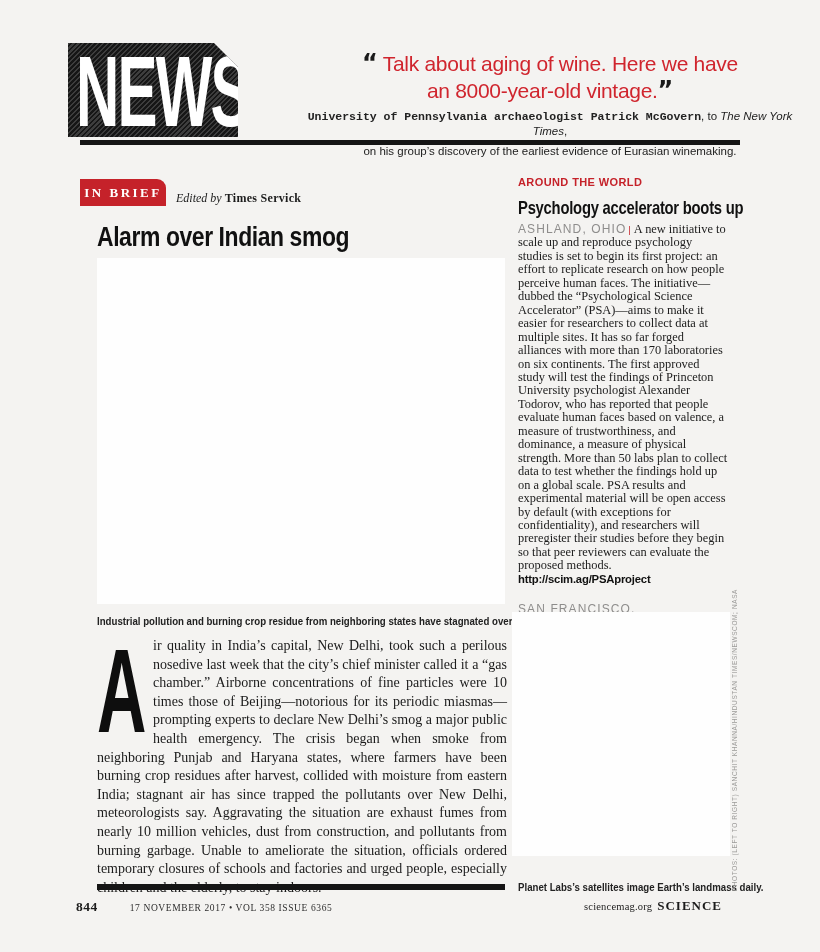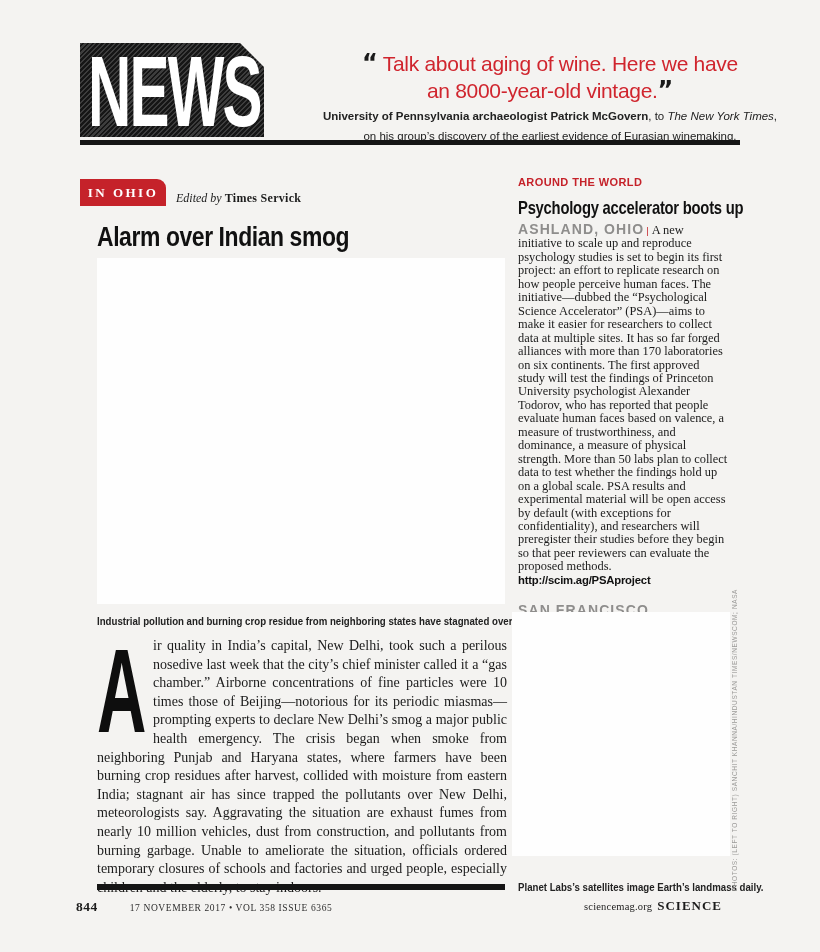--- a/index.html
+++ b/index.html
@@ -4,40 +4,40 @@
 <style>
   * { margin:0; padding:0; box-sizing:border-box; }
   html,body { background:#e9e8e6; }
   body { font-family:"Liberation Serif", serif; }
   .page {
     position:relative; width:820px; height:952px; margin:0 auto;
     background:#f4f3f1; overflow:hidden; color:#1c1c1c;
   }
   
   .logo-box {
-    position:absolute; left:80px; top:43px; width:184px; height:94px;
+    position:absolute; left:68px; top:43px; width:170px; height:94px;
     background:
       repeating-linear-gradient(135deg, #3d3d3d 0px, #3d3d3d 1.5px, #161616 1.5px, #161616 3.5px);
     clip-path: polygon(0 0, calc(100% - 24px) 0, 100% 24px, 100% 100%, 0 100%);
   }
   .logo-text {
     position:absolute; left:8px; bottom:2px;
     font-family:"Liberation Sans", sans-serif; font-weight:700;
     font-size:100px; line-height:0.88; color:#fff; letter-spacing:-3px;
     display:inline-block; transform:scaleX(0.60); transform-origin:left bottom;
     white-space:nowrap;
   }
   .top-rule { position:absolute; left:80px; top:140px; width:660px; height:5px; background:#151515; }
 
   .quote-block { position:absolute; left:300px; top:50px; width:500px; text-align:center; }
   .quote-line { font-family:"Liberation Sans", sans-serif; font-size:21px; line-height:26px;
     color:#d0252e; letter-spacing:-0.3px; font-weight:400; }
   .qmark { color:#1a1a1a; font-weight:700; font-size:24px; font-family:"DejaVu Sans", sans-serif; }
   .attr { font-family:"Liberation Sans", sans-serif; font-size:11.5px; line-height:15px; color:#222; margin-top:5px; }
-  .attr b { font-weight:700; }
+  .attr b { font-weight:700;font-family:Liberation Mono, monospace; }
   .attr i { font-style:italic; }
 
   
   .badge {
     position:absolute; left:80px; top:179px; width:86px; height:27px;
     background:#c5222a; border-radius:0 9px 0 0;
     display:flex; align-items:center; justify-content:center;
   }
   .badge span {
     color:#fff; font-family:"Liberation Serif", serif; font-weight:700;
@@ -78,22 +78,22 @@
   
   .sidebar { position:absolute; left:518px; top:176px; width:211px; }
   .kicker { font-family:"Liberation Sans", sans-serif; font-weight:700; font-size:11px;
     color:#c5222a; letter-spacing:0.4px; margin-bottom:9px; }
   .s-head {
     font-family:"Liberation Sans", sans-serif; font-weight:700; font-size:18.5px;
     letter-spacing:-0.3px; color:#111; margin-bottom:4px;
     display:inline-block; transform:scaleX(0.80); transform-origin:left top; white-space:nowrap;
   }
   .s-body { font-size:12.4px; line-height:13.45px; color:#1b1b1b; text-align:left; }
-  .dateline { font-family:"Liberation Sans", sans-serif; font-size:14px; letter-spacing:1.1px;
-    color:#8e8d8c; font-weight:700; }
+  .dateline { font-family:"Liberation Sans", sans-serif; font-size:12px; letter-spacing:1.1px;
+    color:#8e8d8c; font-weight:400; }
   .pipe { color:#c5222a; font-weight:700; margin:0 3px 0 2px; font-size:11px; }
   .s-link { font-family:"Liberation Sans", sans-serif; font-weight:700; font-size:11.3px;
     letter-spacing:-0.2px; color:#111; }
   .story-gap { height:17px; }
   .photo-side { position:absolute; left:512px; top:612px; width:218px; height:244px; background:#fefefe; }
   .caption-side { position:absolute; left:518px; top:869px; width:240px;margin-top:8px; }
 
   
   .credit {
     position:absolute; left:725px; top:595px; width:18px; height:290px;
@@ -125,21 +125,21 @@
   <div class="quote-block">
     <div class="quote-line"><span class="qmark">“</span> <span>Talk about aging of wine. Here we have</span></div>
     <div class="quote-line"><span>an 8000-year-old vintage.</span><span class="qmark">”</span></div>
     <div class="attr"><b>University of Pennsylvania archaeologist Patrick McGovern</b><span>, to </span><i>The New York Times</i><span>,</span></div>
     <div class="attr">on his group’s discovery of the earliest evidence of Eurasian winemaking.</div>
   </div>
 
   <div class="top-rule"></div>
 
   <div class="badge">
-    <span>IN OHIO</span>
+    <span>IN BRIEF</span>
   </div>
   <div class="edited">
     <span class="lbl">Edited by </span><span class="name">Times Servick</span>
   </div>
 
   <div class="headline">Alarm over Indian smog</div>
   <div class="photo-main"></div>
   <div class="caption-main">
     <span class="cap">Industrial pollution and burning crop residue from neighboring states have stagnated over New Delhi.</span>
   </div>

